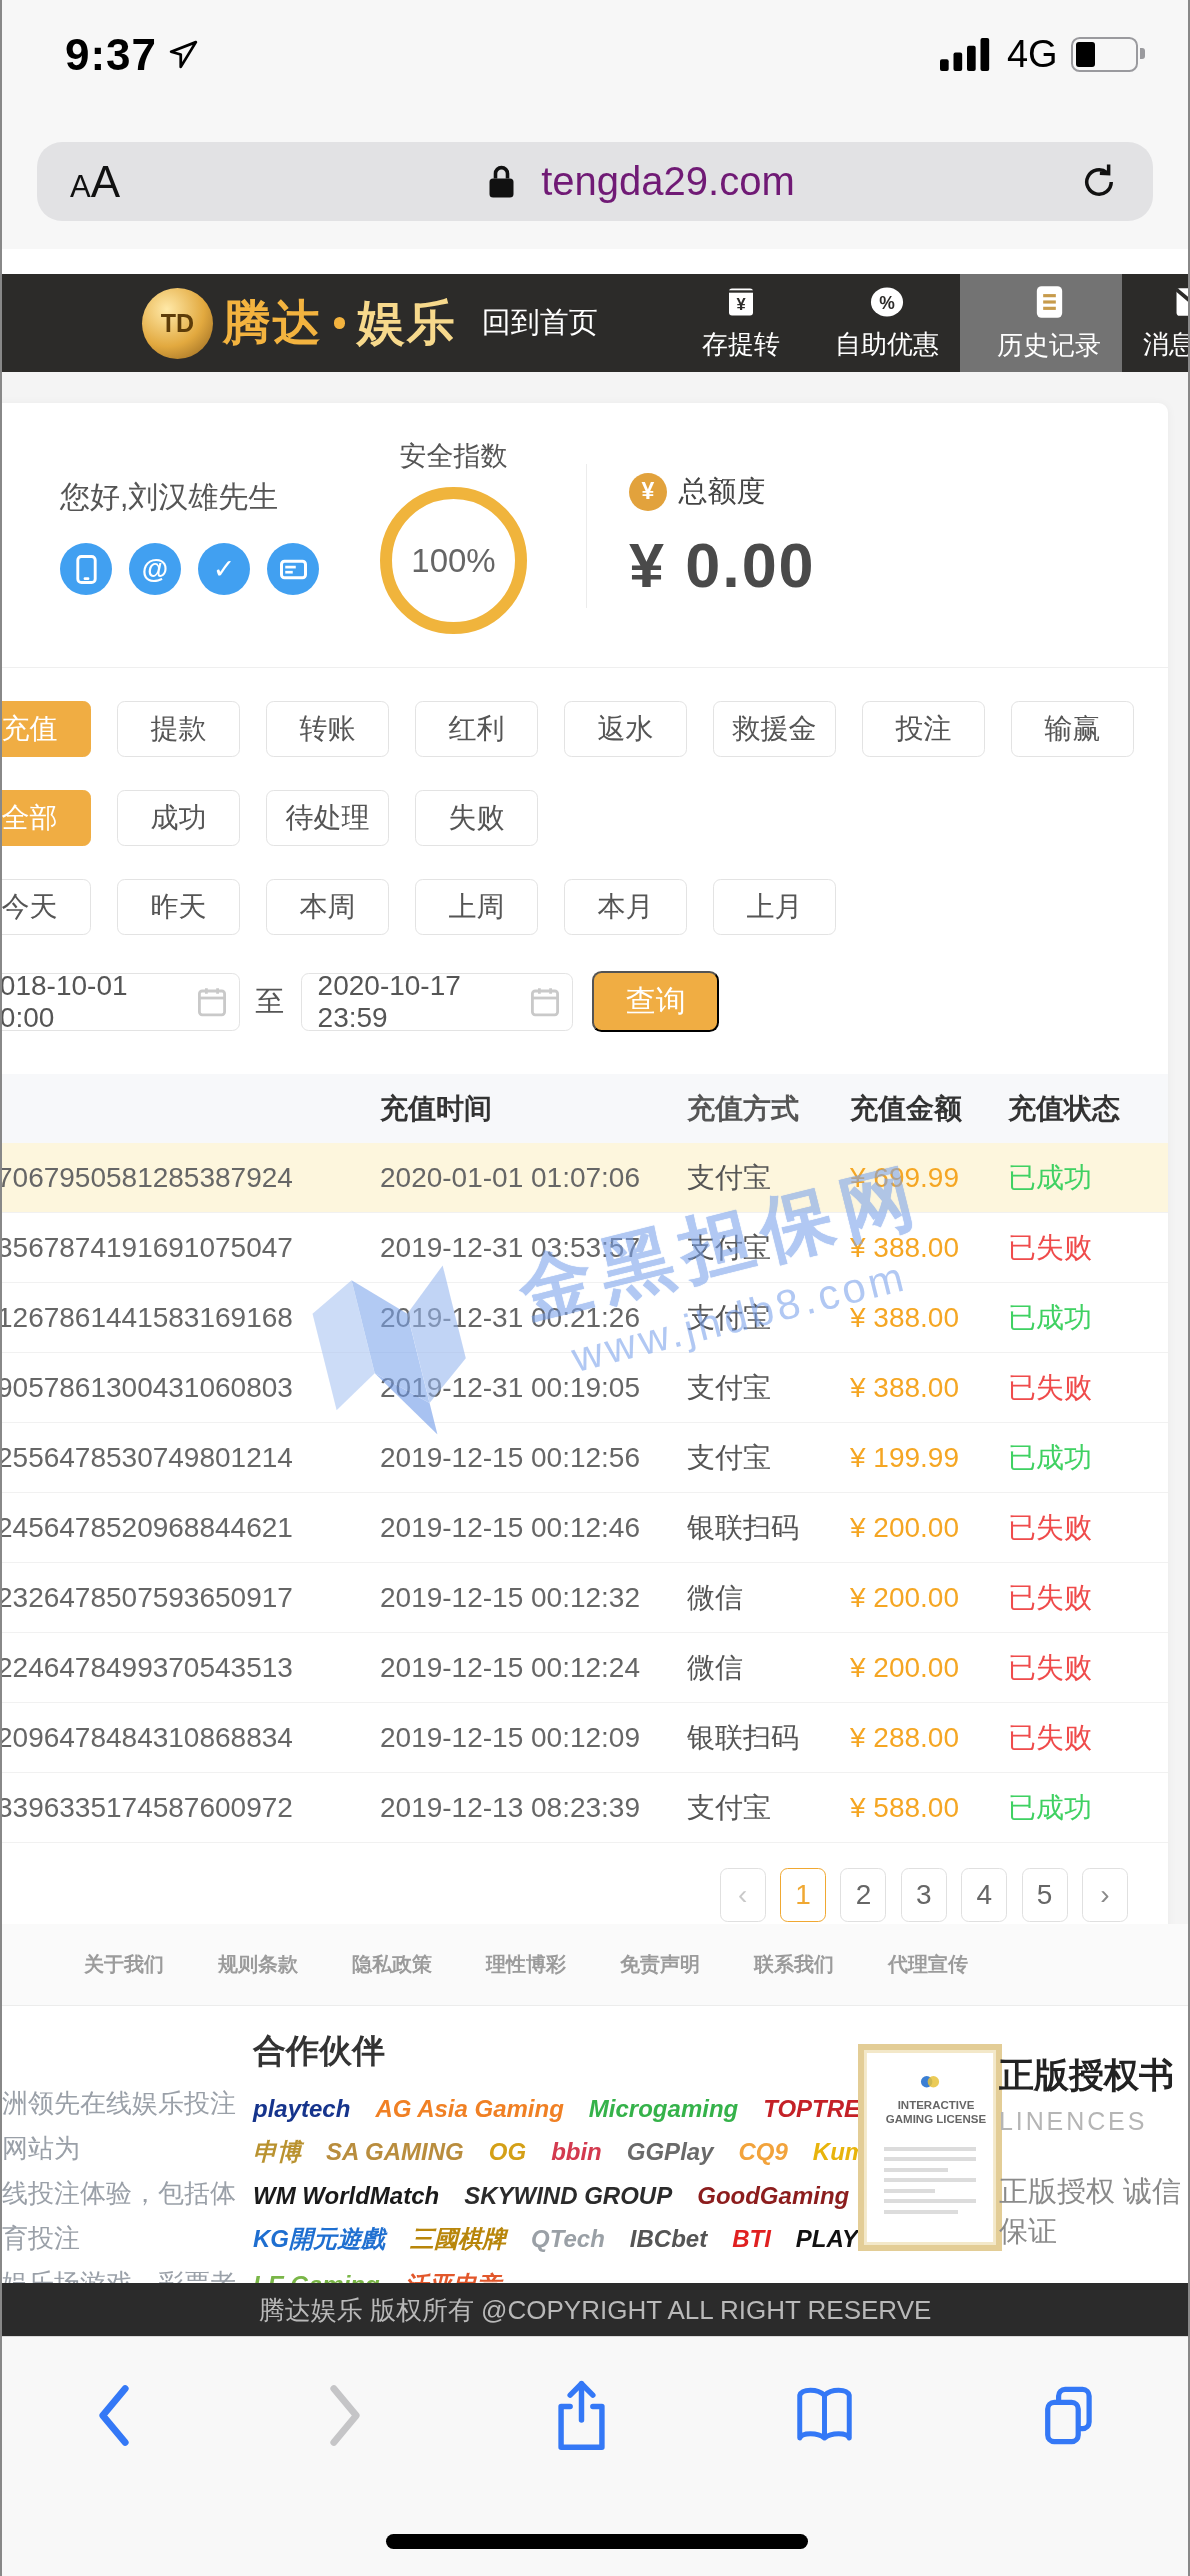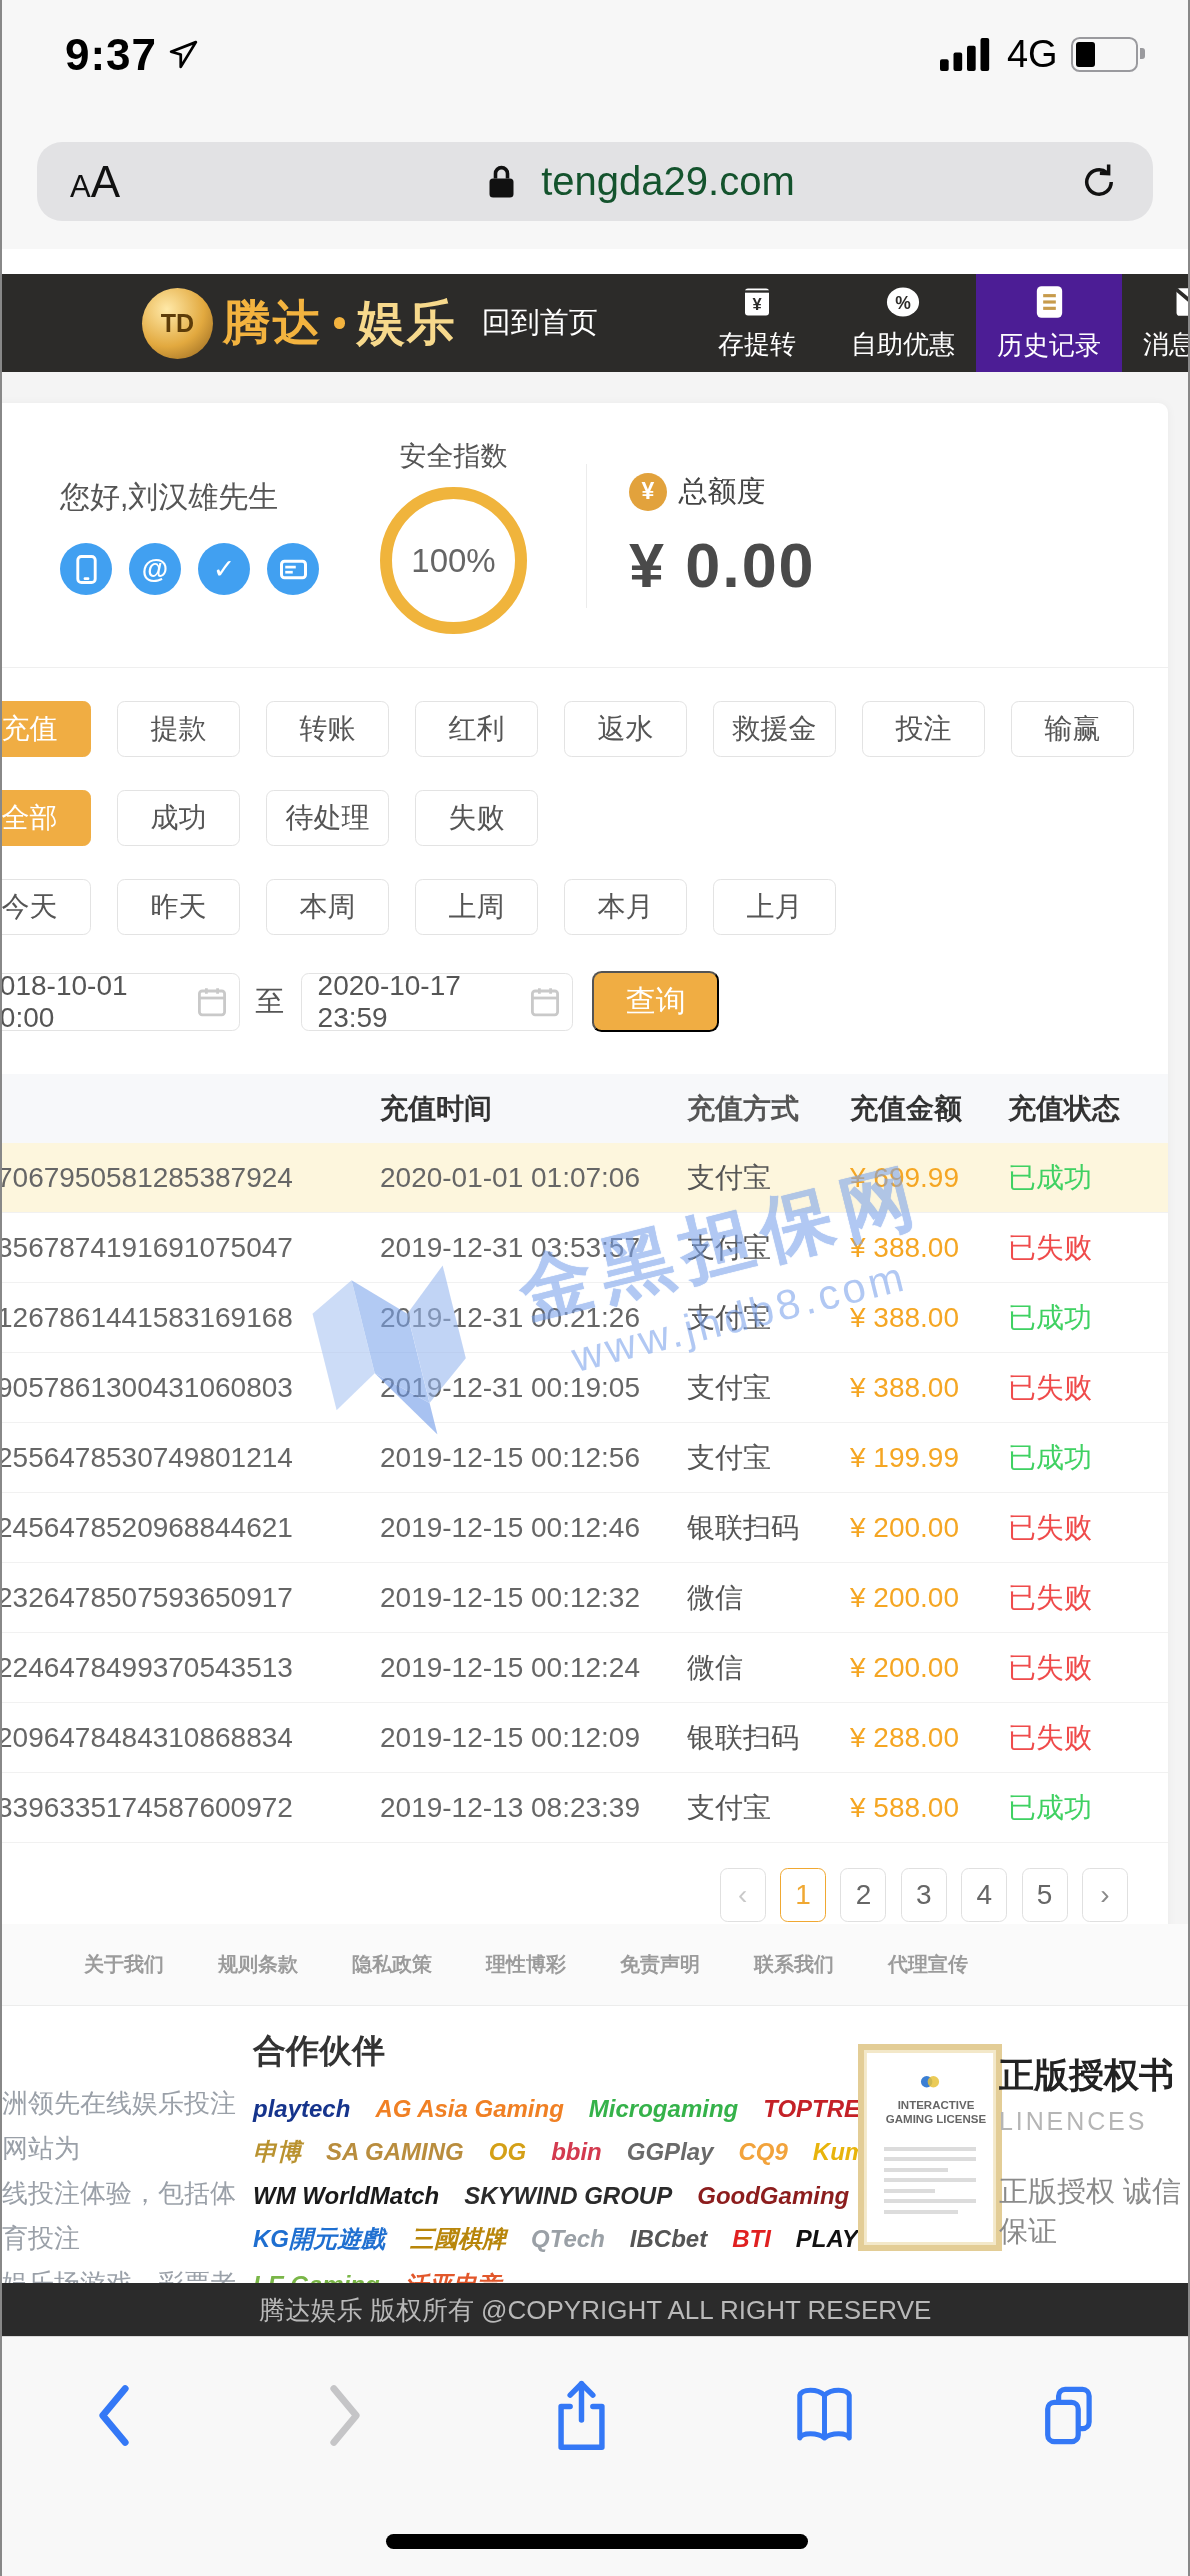--- a/index.html
+++ b/index.html
@@ -16,37 +16,37 @@
   .battery{position:relative;width:63px;height:31px;border:2.9px solid #9a9a9e;border-radius:8.6px;}
   .battery i{position:absolute;left:2.9px;top:2.9px;bottom:2.9px;width:19px;background:#000;border-radius:2.9px;}
   .battery:after{content:"";position:absolute;right:-8.6px;top:8.6px;width:4.8px;height:11.5px;background:#9a9a9e;border-radius:0 2.9px 2.9px 0;}
   
   .urlzone{position:absolute;top:96px;left:0;right:0;height:153px;background:#f7f7f7;}
   .urlpill{position:absolute;left:35px;right:35px;top:46px;height:79px;background:#e2e2e4;border-radius:25px;
            display:flex;align-items:center;padding:0 33px;box-sizing:border-box;}
   .aa{font-weight:400;color:#111;width:134px;}
   .aa .s1{font-size:31px;} .aa .s2{font-size:44px;}
   .urlcenter{flex:1;display:flex;align-items:center;justify-content:center;gap:25px;
-             font-size:40px;color:#14532d;}
+             font-size:40px;color:#701a75;}
   .whitegap{position:absolute;top:249px;left:0;right:0;height:25px;background:#fff;}
   
   .siteheader{position:absolute;top:274px;left:0;right:0;height:98px;background:#2c2b29;
               display:flex;align-items:stretch;overflow:hidden;}
   .logo{display:flex;align-items:center;gap:9.6px;padding-left:140px;}
   .logo-mark{width:71px;height:71px;border-radius:50%;
              background:radial-gradient(circle at 35% 30%,#ffe9a8,#e2a93f 55%,#8a5d1c);
              display:flex;align-items:center;justify-content:center;color:#5d3c09;font-weight:700;font-size:25px;}
   .logo-t1{font-size:48px;font-weight:700;color:#f3b33f;letter-spacing:1.9px;}
   .logo-dot{width:11.5px;height:11.5px;border-radius:50%;background:#f3b33f;margin:0 1.9px;}
   .logo-t2{font-size:48px;font-weight:700;color:#f7d98c;letter-spacing:1.9px;}
   .homelink{align-self:center;color:#fff;font-size:29px;margin-left:25px;}
   .mainnav{display:flex;margin-left:auto;margin-right:-80px;}
   .navitem{width:146px;display:flex;flex-direction:column;align-items:center;justify-content:center;gap:7.7px;
            color:#fff;font-size:26px;cursor:pointer;}
-  .navitem.active{background:#4c1d95;}
+  .navitem.active{background:#737373;padding-left:16px;}
   .navitem svg{display:block;}
   
   .card{position:absolute;top:403px;left:-34px;width:1200px;background:#fff;border-radius:9.6px;
         box-shadow:0 1.9px 9.6px rgba(0,0,0,.05);padding-bottom:29px;box-sizing:border-box;}
   .acct{display:flex;align-items:center;padding:35px 29px 27px 92px;}
   .greet{width:288px;}
   .greet-name{font-size:30px;color:#555;margin-bottom:25px;}
   .vicons{display:flex;gap:17px;}
   .vicon{width:52px;height:52px;border-radius:50%;background:#41a0f1;color:#fff;display:flex;
          align-items:center;justify-content:center;font-size:27px;font-weight:700;}

